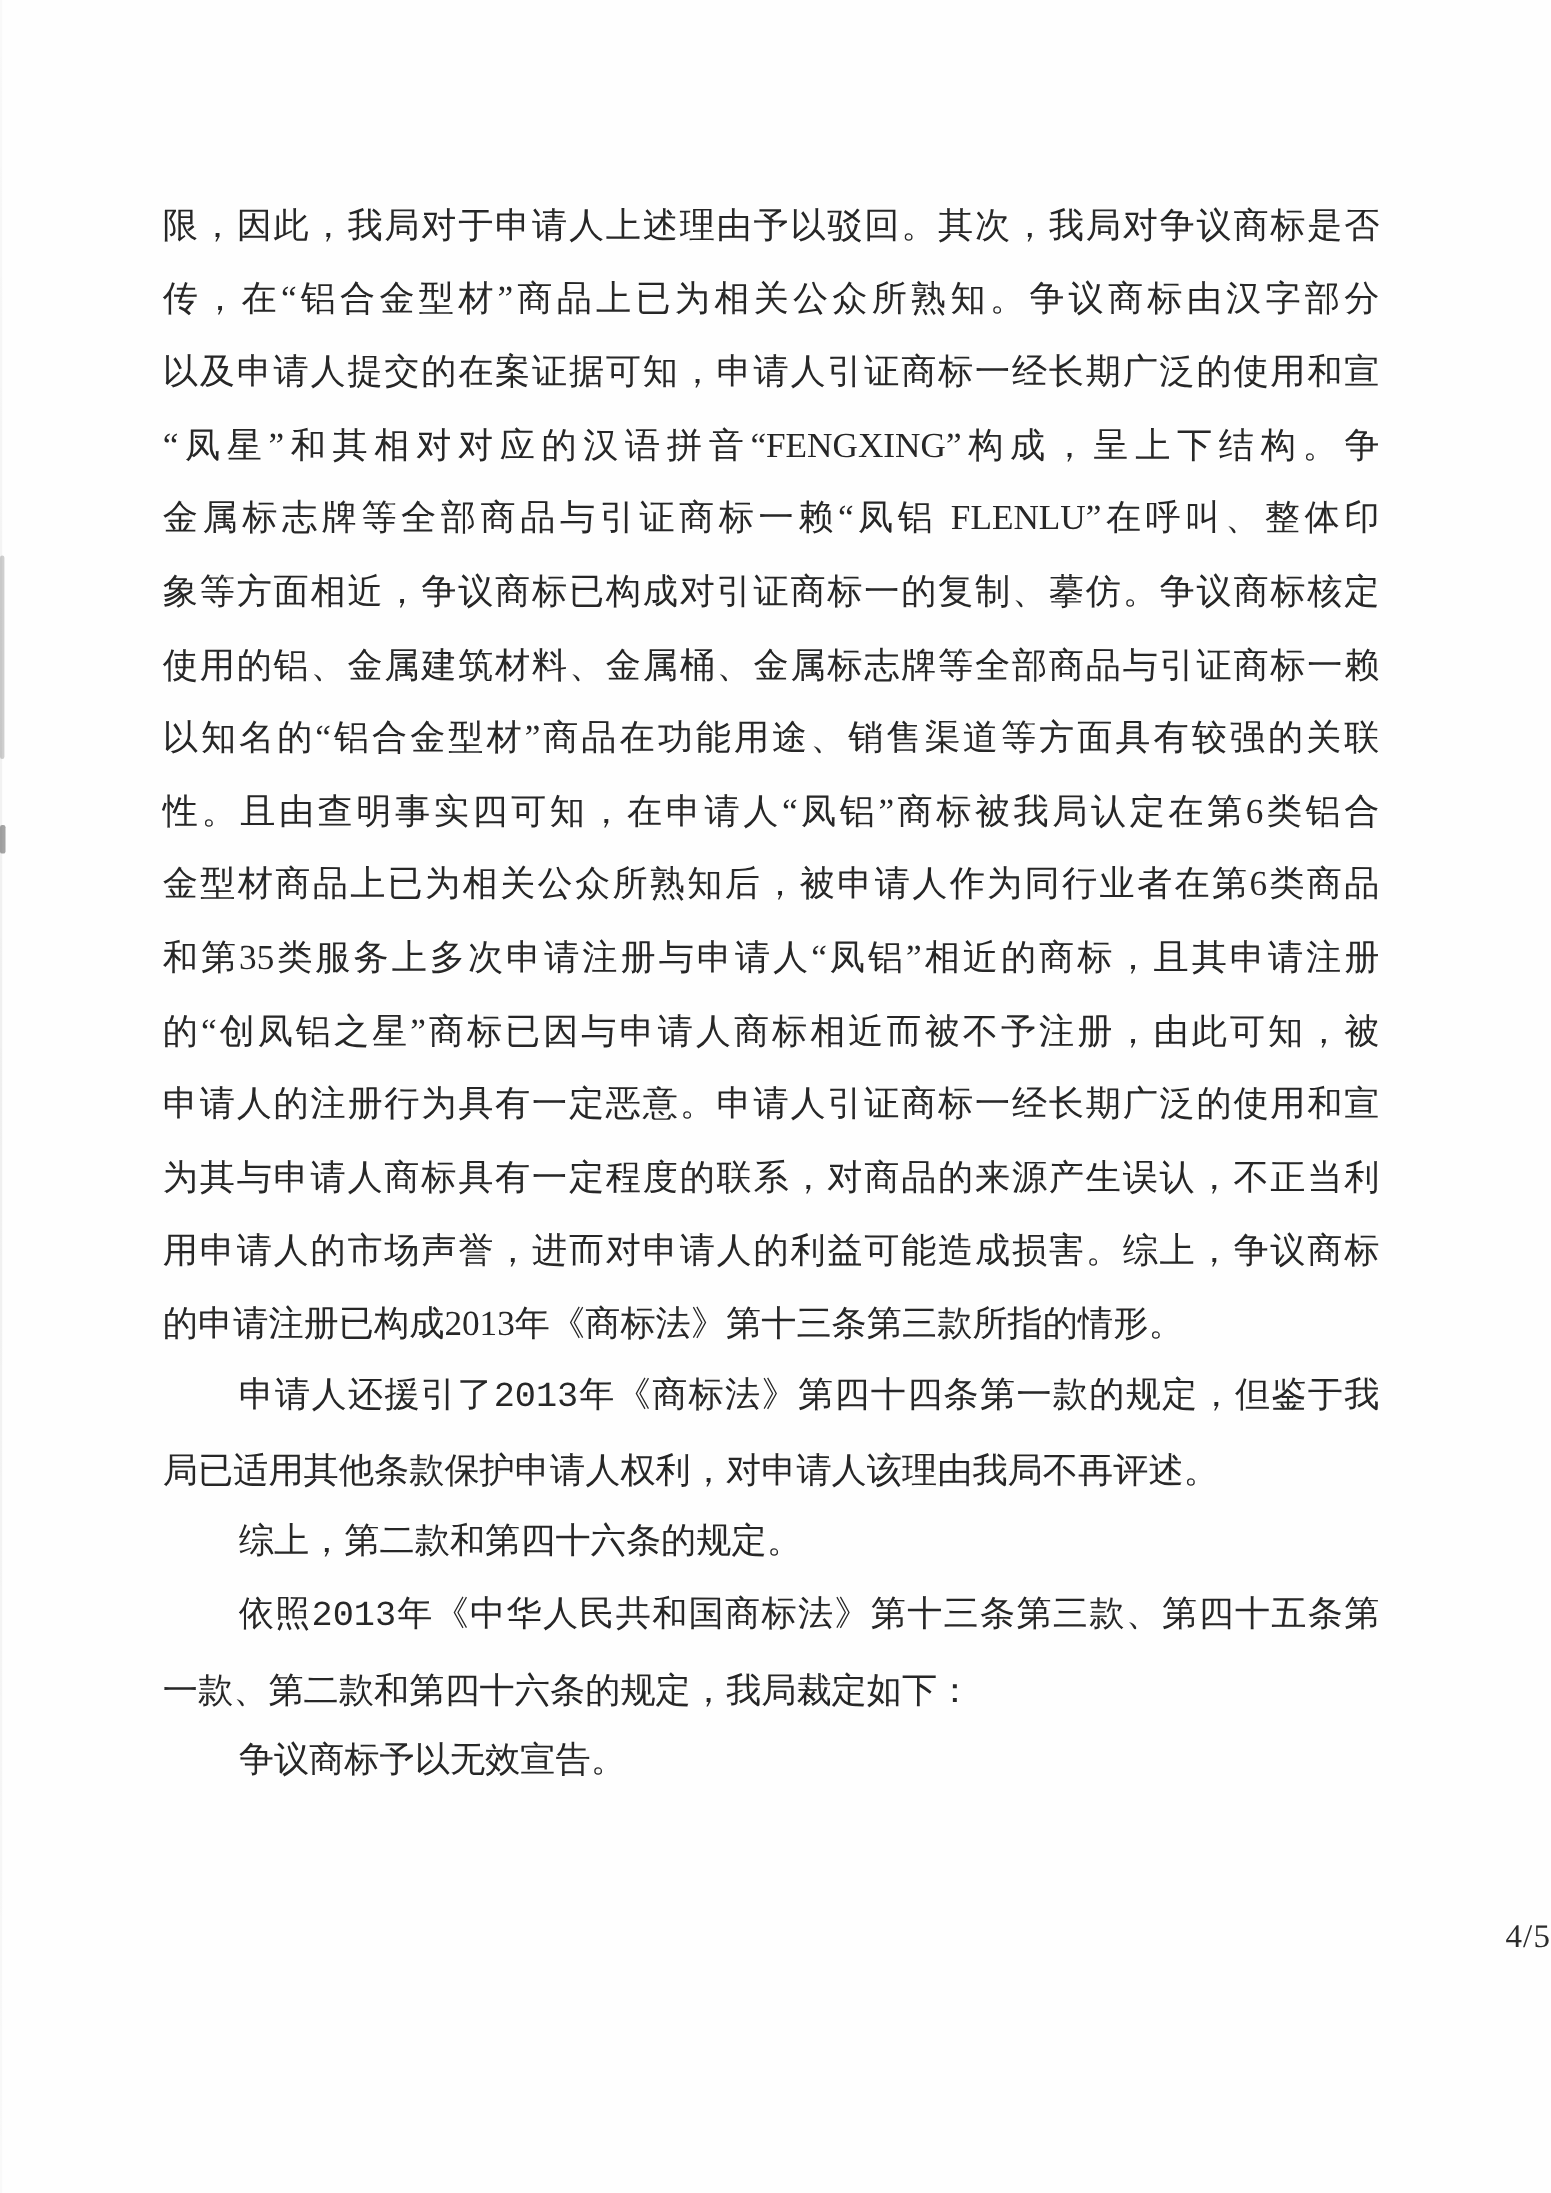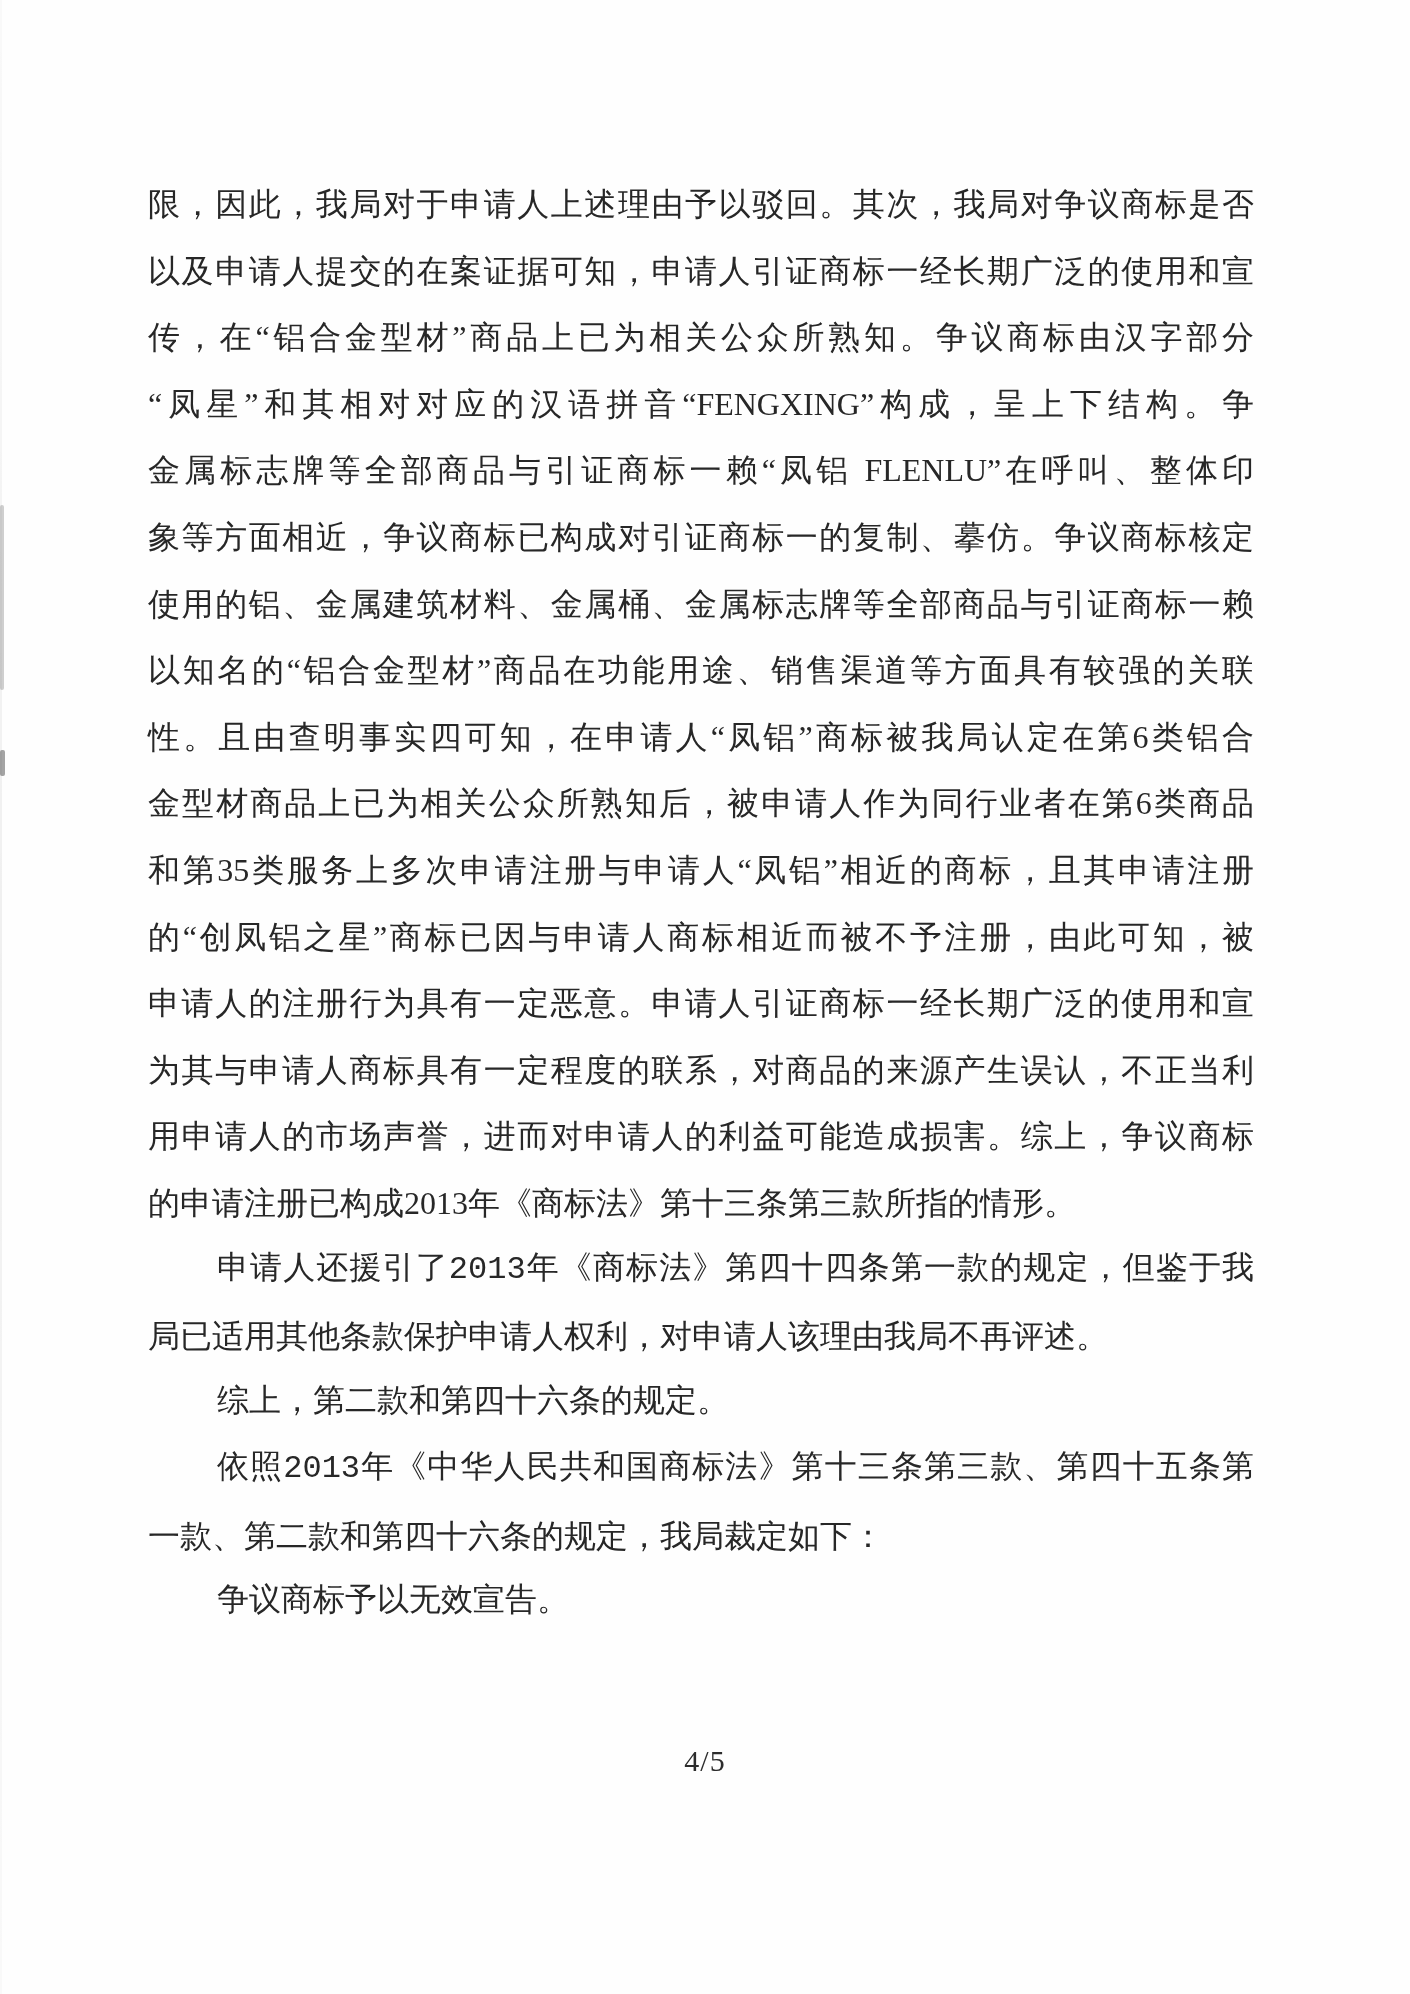--- a/index.html
+++ b/index.html
@@ -58,41 +58,41 @@
   }
   .indent {
     text-indent: 69px;
     font-family: Liberation Mono, monospace;
   }
   .footer {
     position: absolute;
     left: 0;
     top: 1744px;
     width: 1410px;
-    text-align: center;
+    text-align: right;
   }
   .footer span {
     font-size: 30px;
     color: #2c2c2c;
     letter-spacing: 1px;
   }
 </style>
 </head>
 <body>
 
 <div class="page">
 
   <div class="edge-line"></div>
   <div class="smudge-1"></div>
   <div class="smudge-2"></div>
 
   <main class="doc-body">
     <p class="line fill">限，因此，我局对于申请人上述理由予以驳回。其次，我局对争议商标是否</p>
+    <p class="line fill">传，在“铝合金型材”商品上已为相关公众所熟知。争议商标由汉字部分</p>
     <p class="line fill">以及申请人提交的在案证据可知，申请人引证商标一经长期广泛的使用和宣</p>
-    <p class="line fill">传，在“铝合金型材”商品上已为相关公众所熟知。争议商标由汉字部分</p>
     <p class="line fill">“凤星”和其相对对应的汉语拼音“FENGXING”构成，呈上下结构。争</p>
     <p class="line fill">金属标志牌等全部商品与引证商标一赖“凤铝 FLENLU”在呼叫、整体印</p>
     <p class="line fill">象等方面相近，争议商标已构成对引证商标一的复制、摹仿。争议商标核定</p>
     <p class="line fill">使用的铝、金属建筑材料、金属桶、金属标志牌等全部商品与引证商标一赖</p>
     <p class="line fill">以知名的“铝合金型材”商品在功能用途、销售渠道等方面具有较强的关联</p>
     <p class="line fill">性。且由查明事实四可知，在申请人“凤铝”商标被我局认定在第6类铝合</p>
     <p class="line fill">金型材商品上已为相关公众所熟知后，被申请人作为同行业者在第6类商品</p>
     <p class="line fill">和第35类服务上多次申请注册与申请人“凤铝”相近的商标，且其申请注册</p>
     <p class="line fill">的“创凤铝之星”商标已因与申请人商标相近而被不予注册，由此可知，被</p>
     <p class="line fill">申请人的注册行为具有一定恶意。申请人引证商标一经长期广泛的使用和宣</p>

